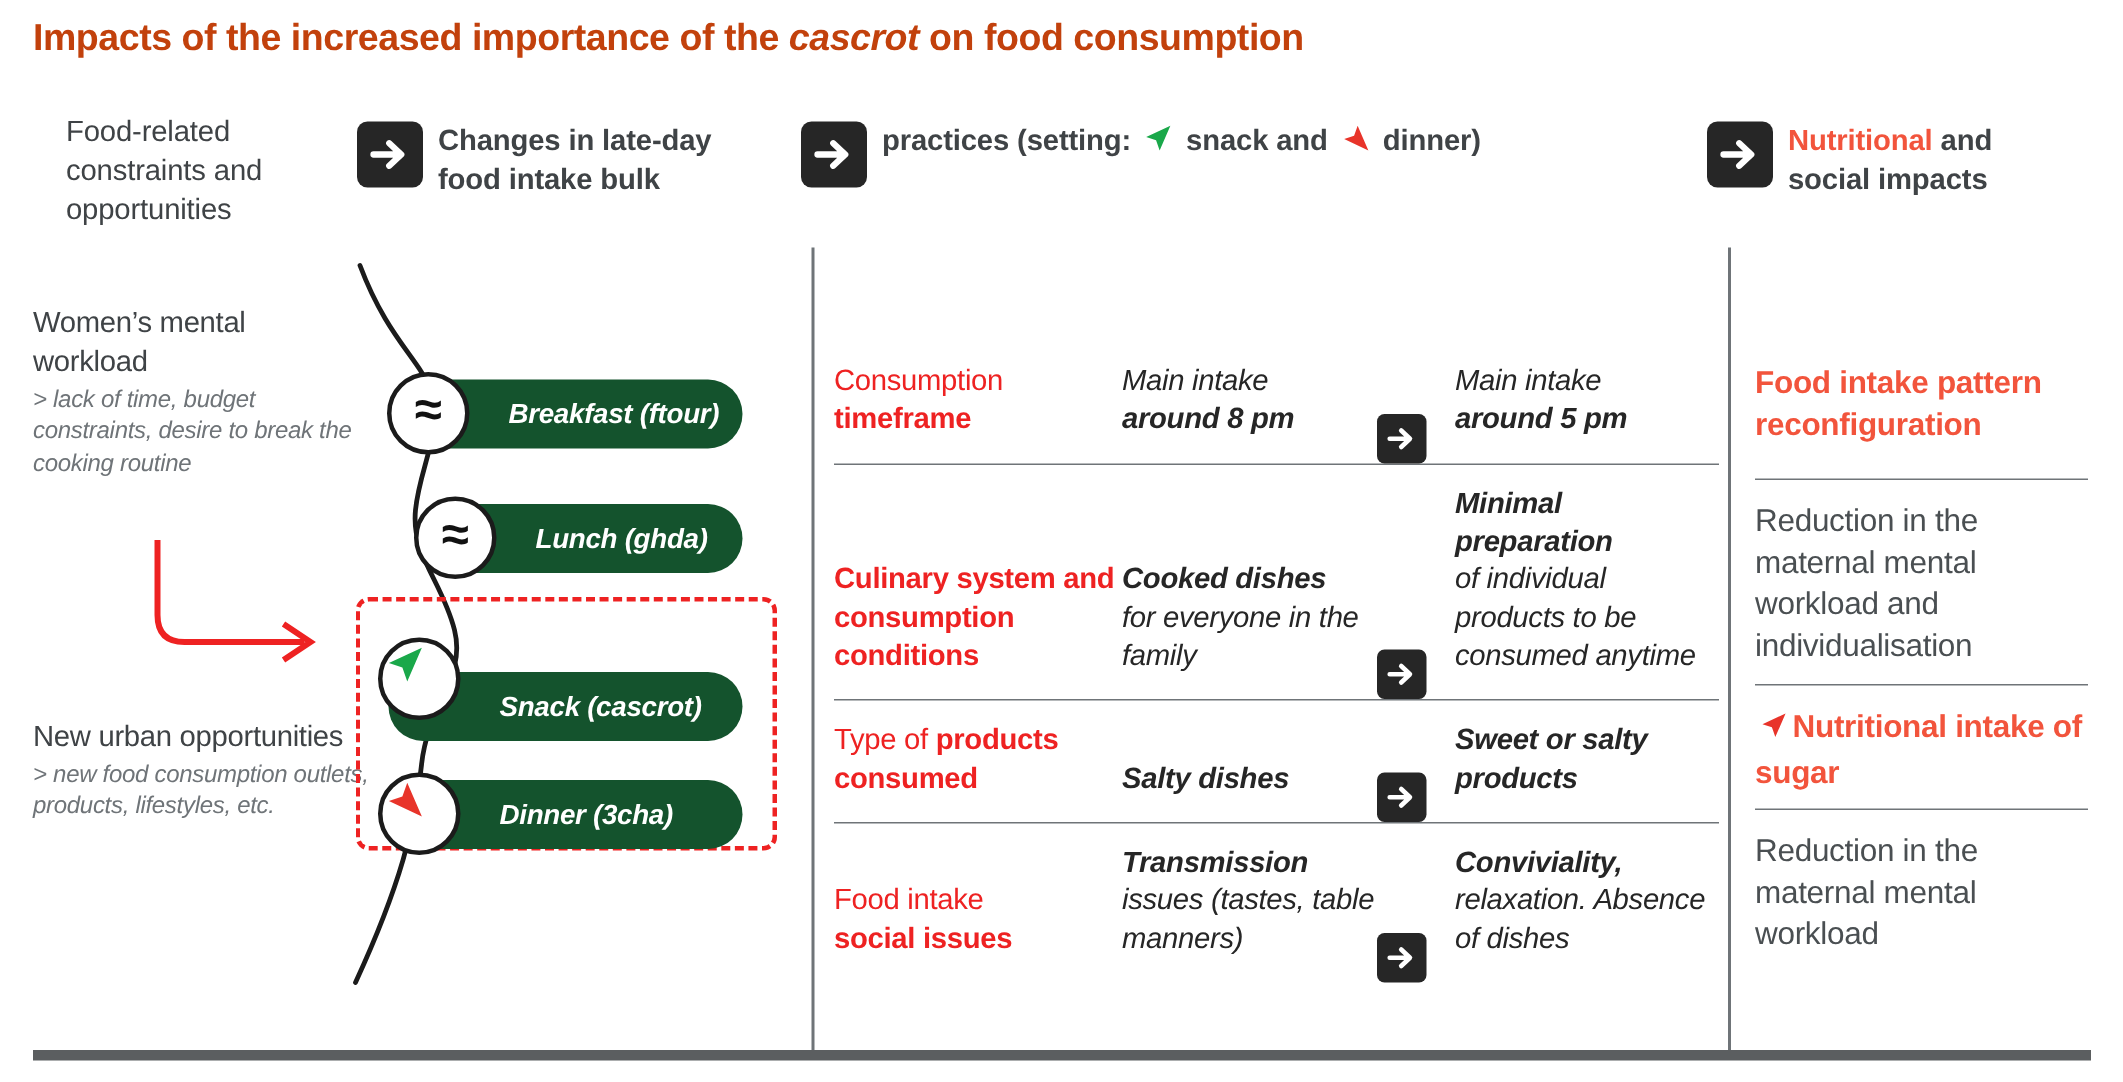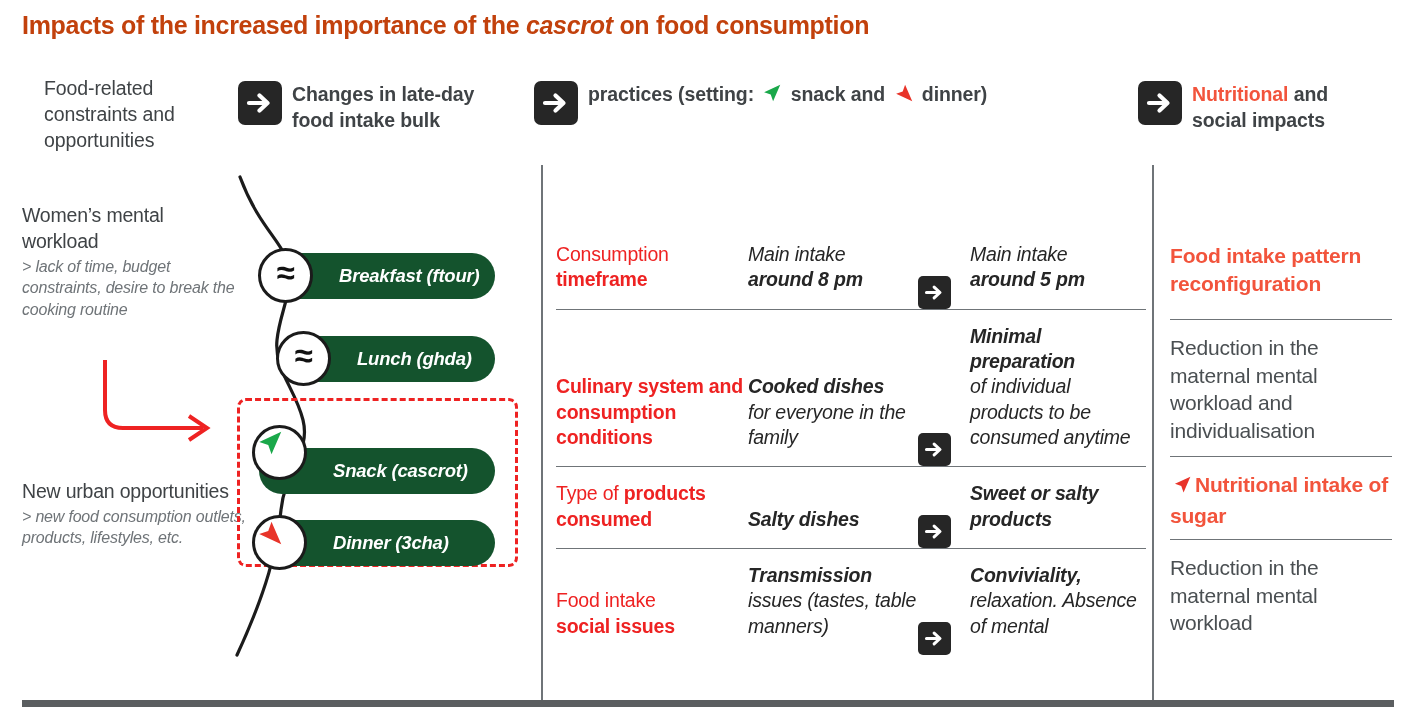--- a/index.html
+++ b/index.html
@@ -287,21 +287,21 @@
         <div class="body"><b>Transmission</b><br><span>issues (tastes, table manners)</span></div>
       </div>
       <div class="cell c-arrow">
         <div class="arrowbox small" style="margin-top:28px;">
           <svg width="21" height="19" viewBox="0 0 28 26">
               <path d="M3 13 H20 M13.5 5.5 L21.5 13 L13.5 20.5" stroke="#fff" stroke-width="4.2" fill="none" stroke-linecap="round" stroke-linejoin="round"></path>
             </svg>
         </div>
       </div>
       <div class="cell c-after">
-        <div class="body"><b>Conviviality,</b><br><span>relaxation. Absence of mental</span></div>
+        <div class="body"><b>Conviviality,</b><br><span>relaxation. Absence of dishes</span></div>
       </div>
     </div>
 
   </div>
 
   <div id="right">
     <div class="rrow" style="padding-bottom:22px;">
       <div class="rtxt hl">Food intake pattern reconfiguration</div>
     </div>
     <div class="rrow" style="padding-bottom:12px;">

